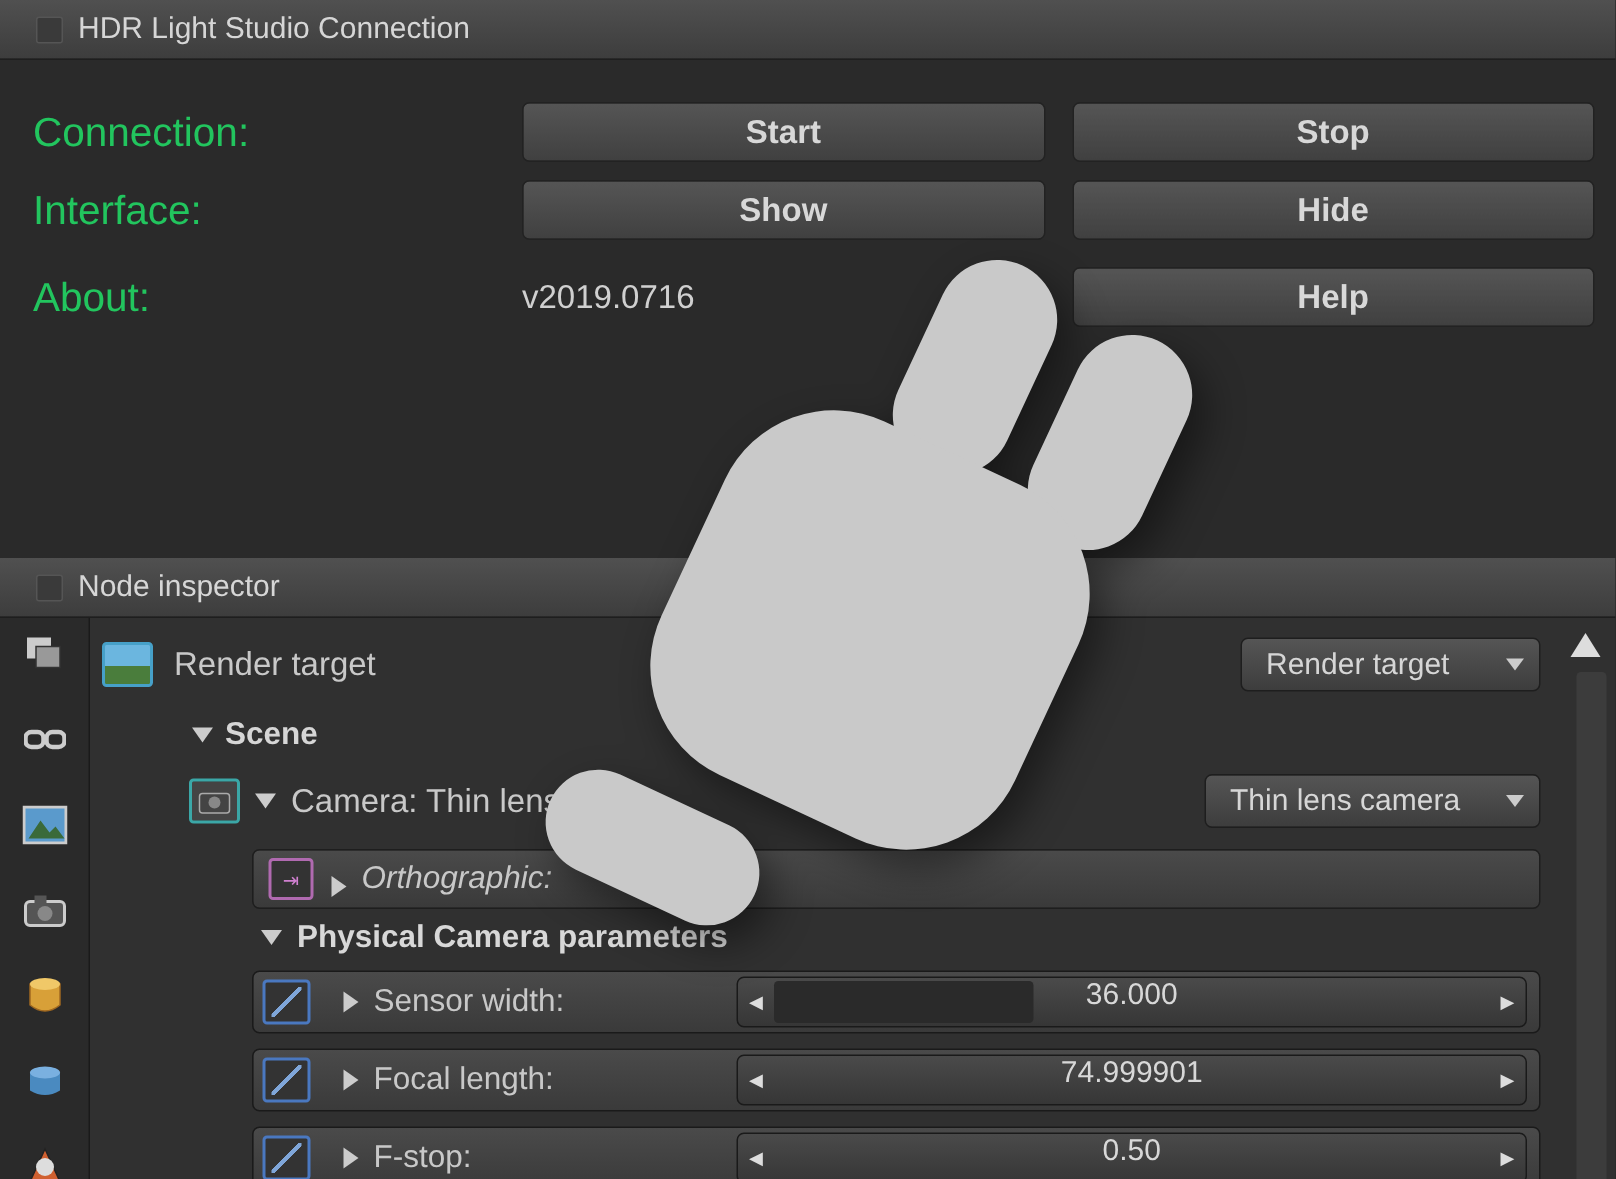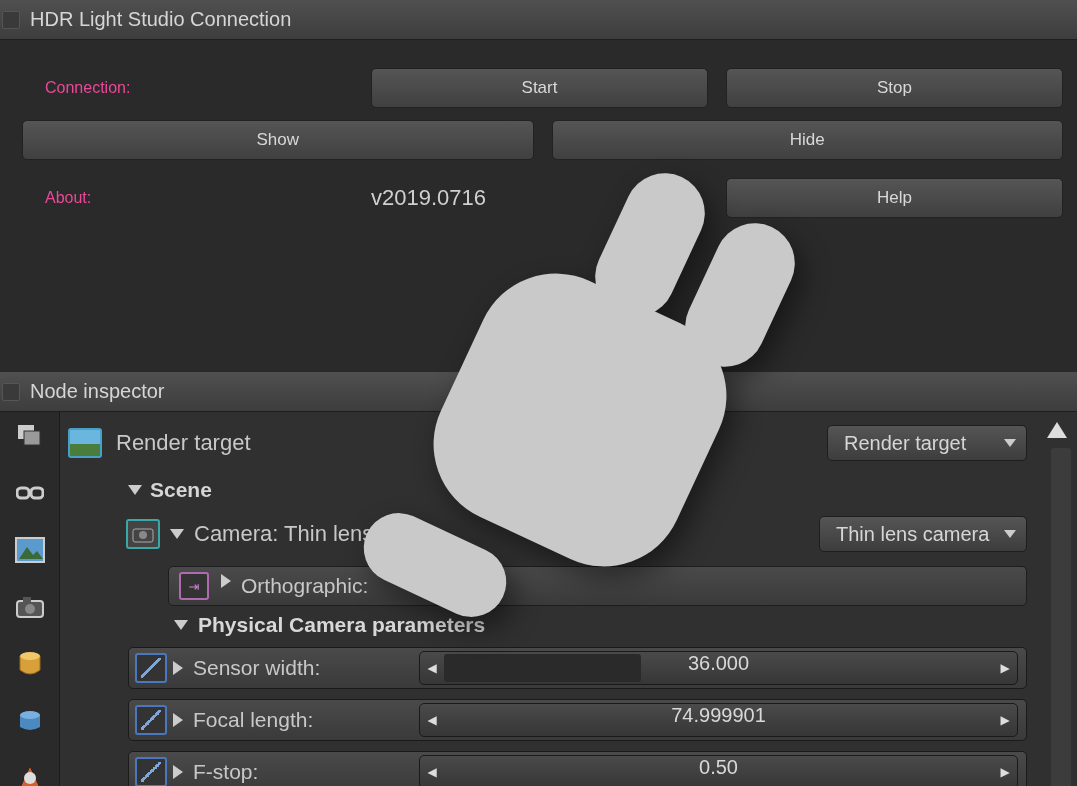--- a/index.html
+++ b/index.html
@@ -4,39 +4,40 @@
 <style>
   * { box-sizing: border-box; margin: 0; padding: 0; font-family: Arial, Helvetica, sans-serif; }
   html, body { width: 1077px; height: 786px; overflow: hidden; background: #2a2a2a; color: #c8c8c8; }
   .root { position: relative; width: 1077px; height: 786px; }
 
   
   .panel-header {
     display: flex; align-items: center; height: 40px;
     background: linear-gradient(#505050,#3d3d3d);
     border-bottom: 1px solid #1e1e1e;
-    padding-left: 2px;
+    padding-left: 24px;
     font-size: 20px; color: #d6d6d6;
   }
   .panel-header .sq {
     width: 18px; height: 18px; border: 1px solid #555; background: #3a3a3a;
     margin-right: 10px; border-radius: 2px;
   }
 
   .conn-panel { background: #2a2a2a; padding: 22px 14px 30px 22px; }
   .conn-row { display: flex; align-items: center; height: 52px; }
-  .conn-label { width: 326px; font-size: 16px; color: #ec4899; flex-shrink:0;margin-left:23px; }
+  .conn-label { width: 326px; font-size: 27px; color: #22c55e; flex-shrink:0; }
   .conn-buttons { display:flex; gap: 18px; flex: 1; }
   .btn {
     flex: 1; height: 40px;
     background: linear-gradient(#555555,#404040);
     border: 1px solid #222; border-radius: 5px;
-    color: #d8d8d8; font-size: 17px;
+    color: #d8d8d8; font-size: 22px;
     display:flex; align-items:center; justify-content:center;
     cursor: pointer;
+    font-weight: bold;
   }
   .btn:first-child { margin-right: 0; }
   .version-text { font-size: 22px; color: #d0d0d0; flex:1; }
 
   
   .inspector { margin-top: 118px; }
   .inspector-body { display:flex; height: 380px; }
 
   .sidebar {
     width: 60px; background: #2a2a2a;
@@ -82,21 +83,21 @@
   .disc.down { border-top:10px solid #ccc; }
   .disc.right { border-left:10px solid #ccc; border-top:7px solid transparent; border-bottom:7px solid transparent; border-right:none; width:0;height:0; }
 
   .cam-row { margin-top: 12px; margin-left: 58px; display:flex; align-items:center; height:40px; gap:10px; }
   .cam-icon {
     width: 34px; height: 30px; border:2px solid #3ba7a7; border-radius:3px;
     background: radial-gradient(circle at 50% 55%, #888 6px, #444 7px);
     display:flex;align-items:center;justify-content:center;
   }
   .cam-label { font-size: 22px; color:#c8c8c8; flex:1; }
-  .dropdown.wide { width: 208px; text-align: center; }
+  .dropdown.wide { width: 224px; text-align: center; }
   .param-icon {
     width: 32px; height: 30px; border: 2px solid #5a6aaa; border-radius:3px;
     background: #333; display:flex;align-items:center;justify-content:center;
     font-size:16px;color:#c979d1;
   }
   .param-icon.curve::before {
     content:""; display:block; width:20px;height:20px;
     background: linear-gradient(135deg, transparent 45%, #7fa6d9 45%, #7fa6d9 55%, transparent 55%);
   }
 
@@ -109,21 +110,21 @@
     margin-top: 12px; margin-left: 100px;
     display:flex; align-items:center; height: 40px;
     background: linear-gradient(#4a4a4a,#3a3a3a);
     border:1px solid #1e1e1e; border-radius:5px;
     padding: 0 10px; gap: 12px;
   }
   .ortho-icon {
     width: 30px; height: 28px; border:2px solid #b06ab0; border-radius:3px; background:#333;
     display:flex;align-items:center;justify-content:center; font-size:13px; color:#d080d0;
   }
-  .ortho-label { font-size:21px; color:#c8c8c8; flex:1; display:flex;align-items:flex-start;gap:10px; }
+  .ortho-label { font-size:21px; color:#c8c8c8; flex:1; display:flex;align-items:flex-end;gap:10px;font-style:italic; }
   .ortho-check-holder { width: 540px; display:flex; justify-content:flex-start; }
 
   .phys-header { margin-top:7px; margin-left: 106px; display:flex; align-items:center; font-size:21px; font-weight:bold; color:#d8d8d8; gap:10px; }
 
   .spinner {
     flex:1; height: 34px;
     background: linear-gradient(#4a4a4a,#363636);
     border:1px solid #1a1a1a; border-radius:5px;
     display:flex; position:relative;
   }
@@ -138,25 +139,25 @@
   }
   .spinner .val {
     flex:1; text-align:center; font-size:20px; color:#d8d8d8;
   }
   .spinner .fill {
     position:absolute; left:24px; top:2px; bottom:2px;
     background: #2a2a2a; border-radius:3px;
   }
 
   .param-full {
-    margin-top: 10px; margin-left: 60px;
+    margin-top: 10px; margin-left: 100px;
     display:flex; align-items:center; height:42px;
     background: linear-gradient(#4a4a4a,#3a3a3a);
     border:1px solid #1a1a1a; border-radius:5px;
-    padding: 0 8px 0 6px; gap: 6px;
+    padding: 0 8px 0 6px; gap: 22px;
   }
   .param-full .param-icon.curve { border-color:#4a78c0; }
   .param-full .label { width: 240px; font-size:21px; color:#c8c8c8; display:flex;align-items:center;gap:10px; }
 
   
   .plug-overlay {
     position:absolute; left: 340px; top: 140px; width: 500px; height: 520px;
     pointer-events:none;
     filter: drop-shadow(8px 12px 14px rgba(0,0,0,0.45));
   }
@@ -174,20 +175,21 @@
 
   <div class="conn-panel">
     <div class="conn-row">
       <div class="conn-label">Connection:</div>
       <div class="conn-buttons">
         <div class="btn">Start</div>
         <div class="btn">Stop</div>
       </div>
     </div>
     <div class="conn-row">
+      <div class="conn-label">Interface:</div>
       <div class="conn-buttons">
         <div class="btn">Show</div>
         <div class="btn">Hide</div>
       </div>
     </div>
     <div class="conn-row" style="margin-top:6px">
       <div class="conn-label">About:</div>
       <div style="display:flex; flex:1; gap:18px; align-items:center;">
         <div class="version-text">v2019.0716</div>
         <div class="btn" style="flex:0 0 calc(50% - 9px)">Help</div>

